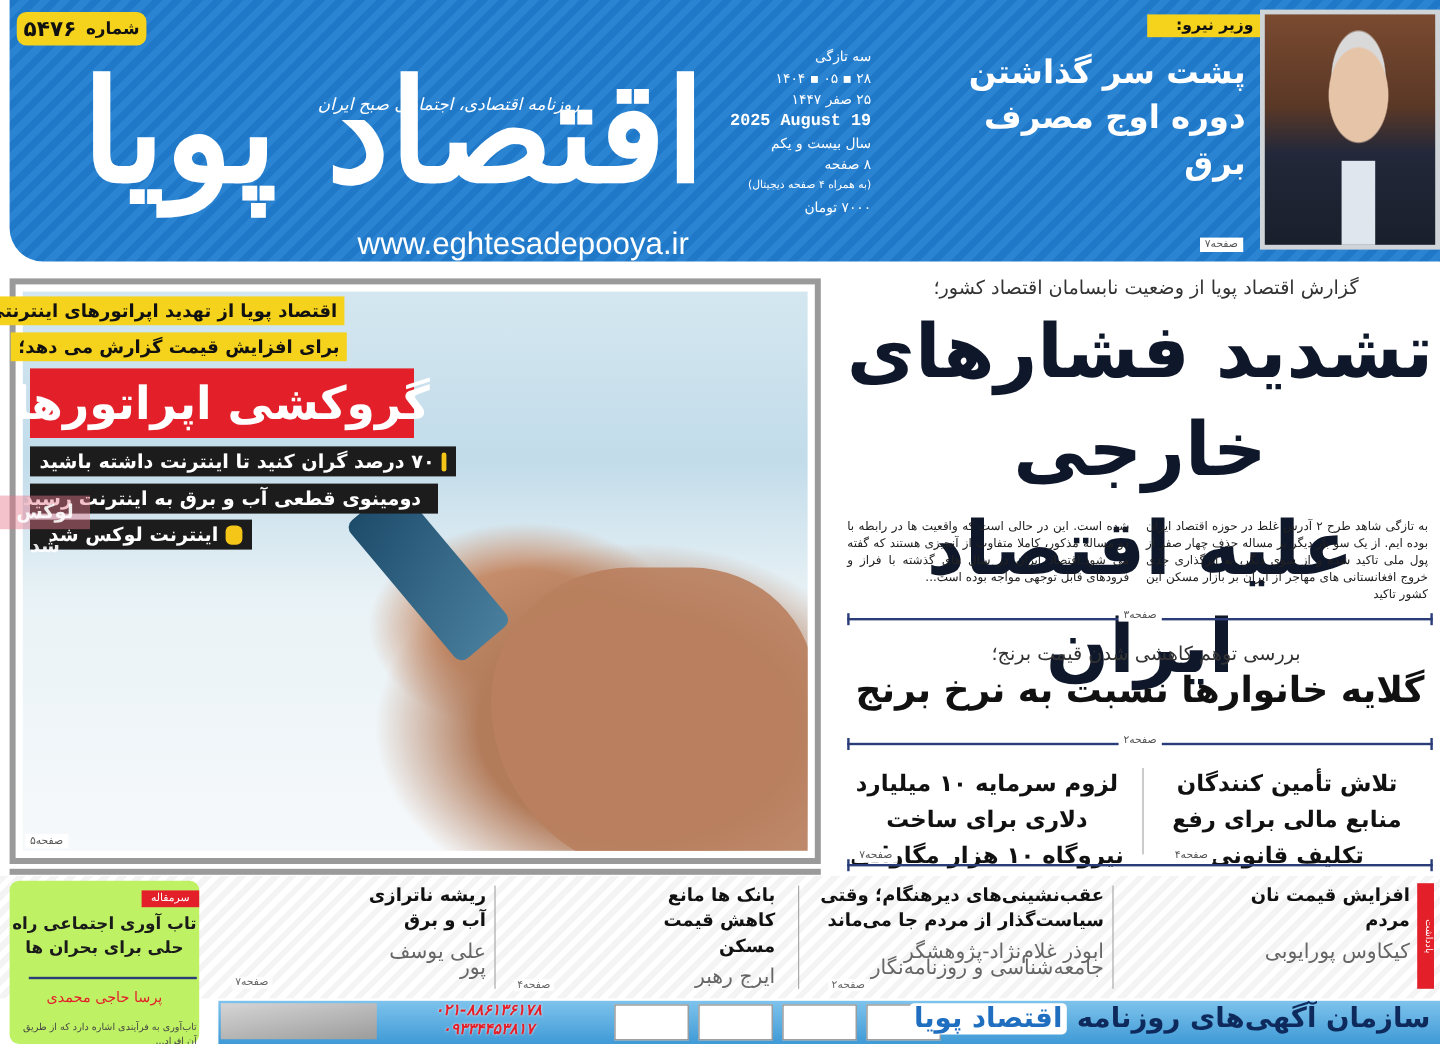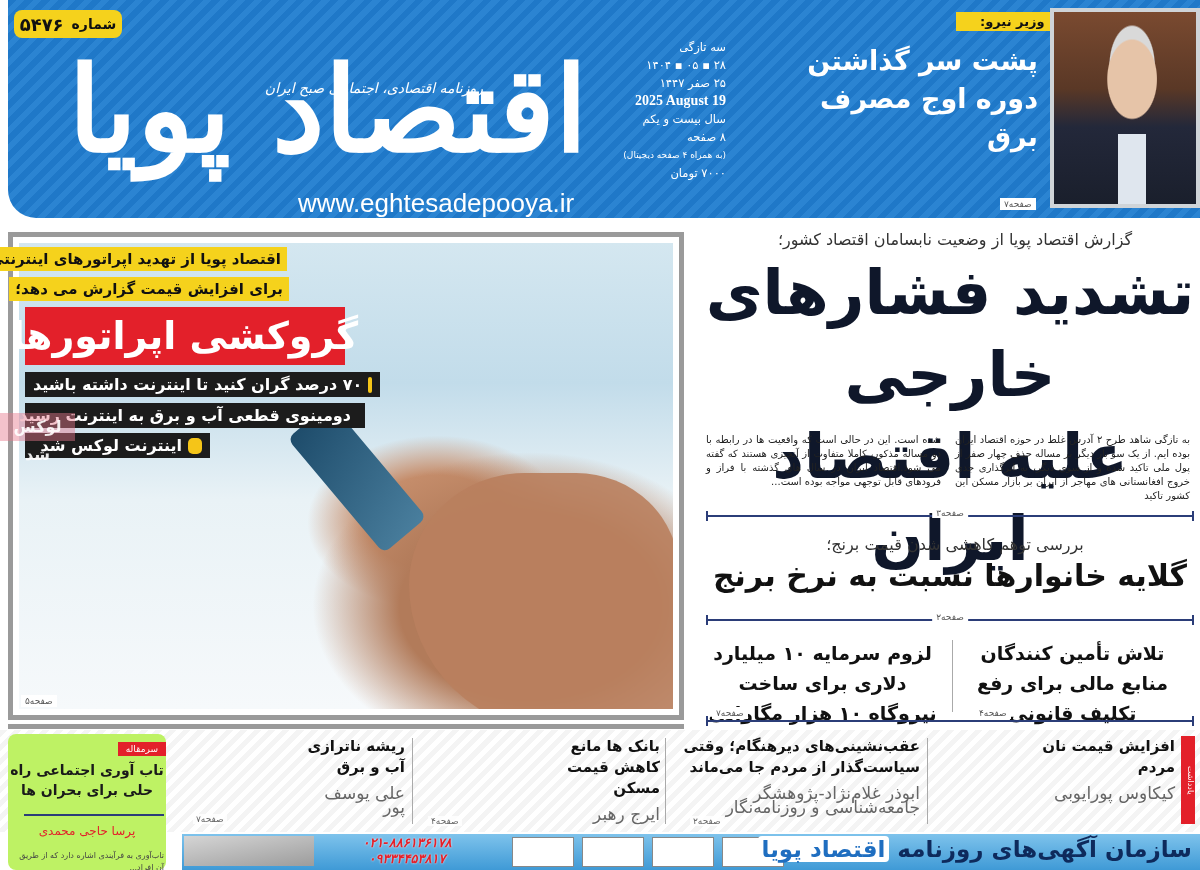--- a/index.html
+++ b/index.html
@@ -28,21 +28,21 @@
     font-size: 14px; direction: rtl; text-align: right; font-style: italic;
   }
   .website {
     position: absolute; left: 290px; top: 188px; color: #fff; font-size: 26px;
     font-family: "Liberation Sans", sans-serif;
   }
   .date-block {
     position: absolute; left: 600px; top: 38px; width: 118px; color: #fff; direction: rtl;
     text-align: right; font-size: 11.5px; line-height: 18px;
   }
-  .date-block .en { font-family: Liberation Serif, serif; font-weight: bold; font-size: 14px; direction: ltr; text-align: right; }
+  .date-block .en { font-family: Liberation Mono, monospace; font-weight: bold; font-size: 14px; direction: ltr; text-align: right; }
   .date-block .small { font-size: 9px; }
   .minister-tag {
     position: absolute; left: 948px; top: 12px; background: #f5d21c; color: #111;
     font-size: 13px; font-weight: bold; padding: 2px 24px; direction: rtl;
   }
   .minister-headline {
     position: absolute; left: 760px; top: 42px; width: 270px; color: #fff; direction: rtl;
     text-align: right; font-size: 27px; font-weight: bold; line-height: 38px;
   }
   .minister-photo {
@@ -274,21 +274,21 @@
 <span class="mini-ref" style="left:925px; top:818px;margin-top:48px;">همین صفحه</span>
 <div class="vdivider" style="left:927px; top:738px; height:86px;"></div>
 
 <div class="mini" style="left:665px; width:255px;">
   <div class="t">عقب‌نشینی‌های دیرهنگام؛ وقتی سیاست‌گذار از مردم جا می‌ماند</div>
   <div class="a">ابوذر غلام‌نژاد-پژوهشگر جامعه‌شناسی و روزنامه‌نگار</div>
 </div>
 <span class="mini-ref" style="left:690px; top:816px;">صفحه۲</span>
 <div class="vdivider" style="left:665px; top:738px; height:86px;"></div>
 
-<div class="mini" style="left:520px; width:140px;">
+<div class="mini" style="left:506px; width:140px;">
   <div class="t">بانک ها مانع کاهش قیمت مسکن</div>
   <div class="a">ایرج رهبر</div>
 </div>
 <span class="mini-ref" style="left:428px; top:816px;">صفحه۴</span>
 <div class="vdivider" style="left:412px; top:738px; height:86px;"></div>
 
 <div class="mini" style="left:300px; width:105px;">
   <div class="t">ریشه ناترازی آب و برق</div>
   <div class="a">علی یوسف پور</div>
 </div>

